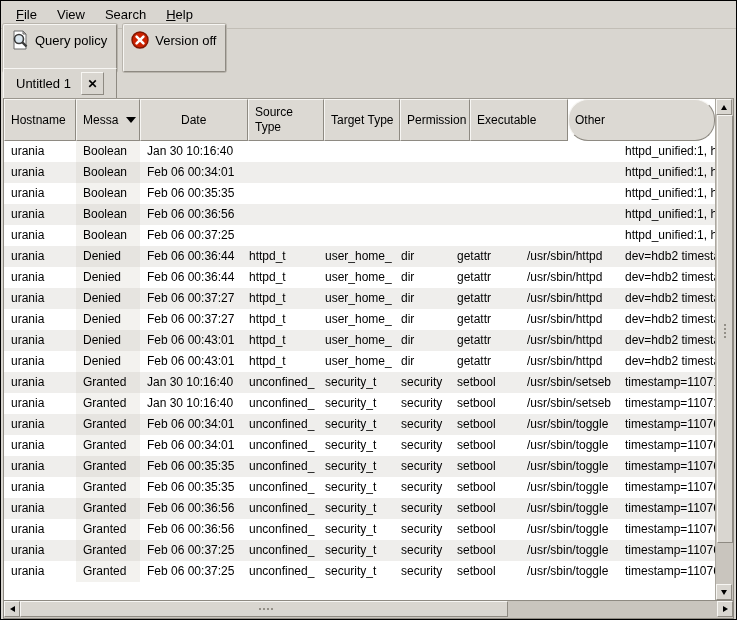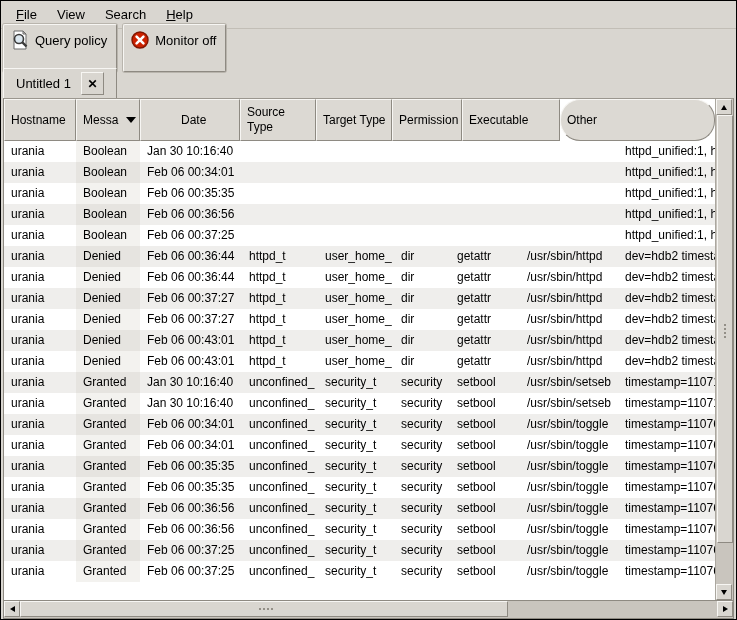--- a/index.html
+++ b/index.html
@@ -104,21 +104,21 @@
       </span>
       <span>Query policy</span>
     </div>
     <div class="tbtn">
       <span class="ticon">
         <svg width="20" height="20" viewBox="0 0 20 20">
           <circle cx="10" cy="10" r="8" fill="#cc2200" stroke="#801500" stroke-width="1.4"></circle>
           <path d="M6.6 6.6 L13.4 13.4 M13.4 6.6 L6.6 13.4" stroke="#ffffff" stroke-width="2.6" stroke-linecap="round"></path>
         </svg>
       </span>
-      <span>Monitor off</span>
+      <span>Version off</span>
     </div>
   </div>
 
   <div class="tabstrip">
     <div class="tab">
       <span>Untitled 1</span>
       <span class="tab-close">
         <span>✕</span>
       </span>
     </div>
@@ -128,21 +128,21 @@
     <div class="table-main">
       <div class="cols-area">
         <div class="header-row">
             <div class="hcell" style="width: 72px;">
               <span>Hostname</span>
             </div>
             <div class="hcell" style="width: 64px;">
               <span>Messa</span>
               <span class="sort-arrow"></span>
             </div>
-            <div class="hcell" style="width: 100px; padding-left: 40px;">
+            <div class="hcell" style="width: 108px; padding-left: 40px;">
               <span>Date</span>
             </div>
             <div class="hcell" style="width: 76px;">
               <span>Source Type</span>
             </div>
             <div class="hcell" style="width: 76px;">
               <span>Target Type</span>
             </div>
             <div class="hcell" style="width: 70px;">
               <span>Permission</span>

